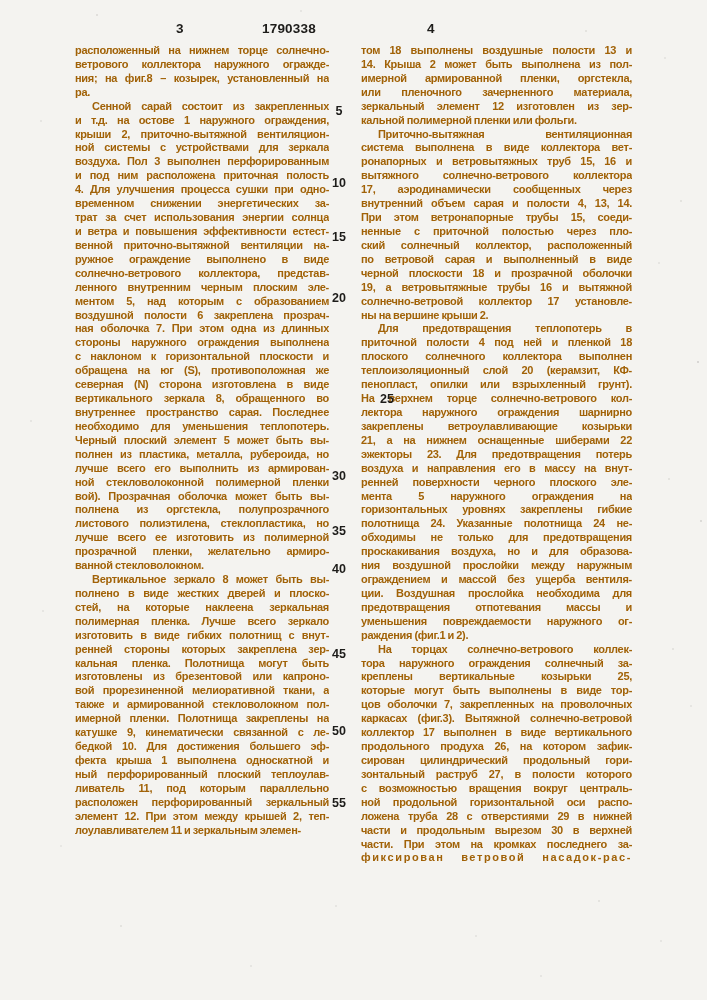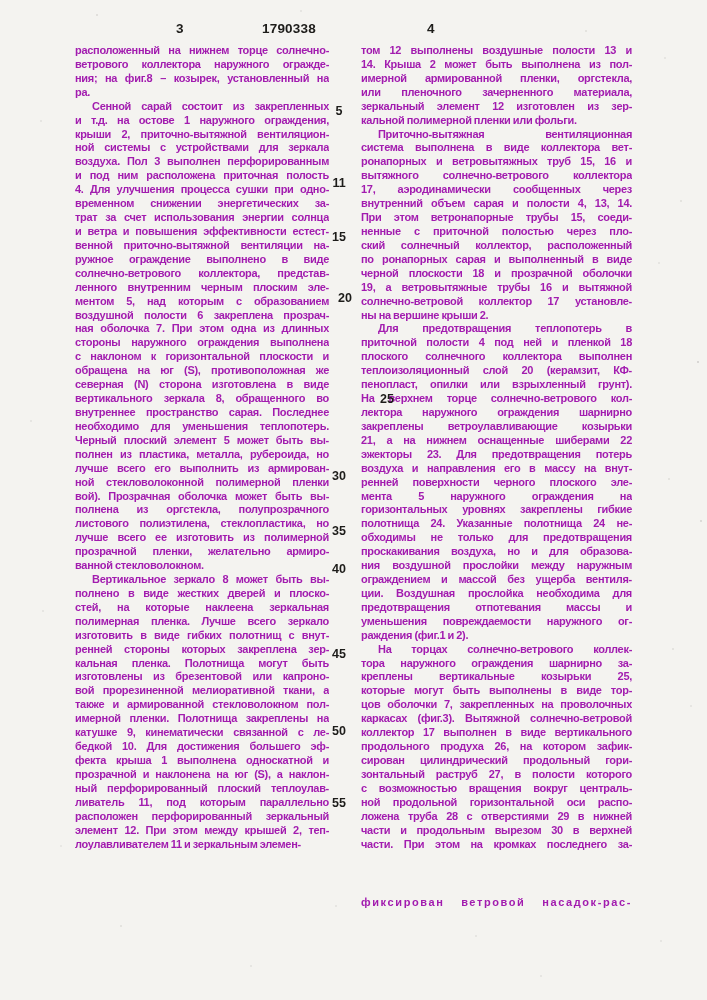--- a/index.html
+++ b/index.html
@@ -20,34 +20,34 @@
     position: absolute; top: 21px;
     font-size: 13.5px; font-weight: 700; color: #1d1c1a;
     letter-spacing: 0.2px;
   }
   .hn-left   { left: 176px; }
   .hn-center { left: 262px; width: 90px; text-align: left; }
   .hn-right  { left: 427px; }
   
   .column {
     position: absolute; top: 44px;
-    color: #a21caf;
+    color: #a16207;
   }
   .col-left  { left: 75px;  width: 254px; }
   .col-right { left: 361px; width: 271px; }
   .line {
     height: 13.93px; line-height: 13.93px;
     font-size: 11px; font-weight: 700;
     letter-spacing: -0.3px; word-spacing: -0.5px;
     text-align: justify; text-align-last: justify;
     overflow: hidden; white-space: nowrap-off;
   }
   .line.indent   { text-indent: 17px; }
   .line.para-end { text-align: center; text-align-last: left; }
-  .line.lspace   { letter-spacing: 1.6px; word-spacing: 0.5px; margin-top: 45px; }
+  .line.lspace   { letter-spacing: 1.6px; word-spacing: 0.5px; }
   
   .gutter-num {
     position: absolute; left: 326px; width: 26px;
     text-align: center;
     font-size: 12.5px; font-weight: 700; color: #1d1c1a;
   }
   
   .noise {
     position: absolute; left: 0; top: 0;
     width: 2px; height: 2px; border-radius: 50%;
@@ -123,45 +123,44 @@
       <div class="line">изготовить в виде гибких полотнищ с внут-</div>
       <div class="line">ренней стороны которых закреплена зер-</div>
       <div class="line">кальная пленка. Полотнища могут быть</div>
       <div class="line">изготовлены из брезентовой или капроно-</div>
       <div class="line">вой прорезиненной мелиоративной ткани, а</div>
       <div class="line">также и армированной стекловолокном пол-</div>
       <div class="line">имерной пленки. Полотнища закреплены на</div>
       <div class="line">катушке 9, кинематически связанной с ле-</div>
       <div class="line">бедкой 10. Для достижения большего эф-</div>
       <div class="line">фекта крыша 1 выполнена односкатной и</div>
-      <div class="line">прозрачной и наклонена на юг (S), а наклон-</div>
       <div class="line">ный перфорированный плоский теплоулав-</div>
       <div class="line">ливатель 11, под которым параллельно</div>
       <div class="line">расположен перфорированный зеркальный</div>
       <div class="line">элемент 12. При этом между крышей 2, теп-</div>
       <div class="line para-end">лоулавливателем 11 и зеркальным элемен-</div>
     </div>
 
   <div class="column col-right">
-      <div class="line">том 12 выполнены воздушные полости 13 и</div>
+      <div class="line">том 18 выполнены воздушные полости 13 и</div>
       <div class="line">14. Крыша 2 может быть выполнена из пол-</div>
       <div class="line">имерной армированной пленки, оргстекла,</div>
       <div class="line">или пленочного зачерненного материала,</div>
       <div class="line">зеркальный элемент 12 изготовлен из зер-</div>
       <div class="line para-end">кальной полимерной пленки или фольги.</div>
       <div class="line indent">Приточно-вытяжная вентиляционная</div>
       <div class="line">система выполнена в виде коллектора вет-</div>
       <div class="line">ронапорных и ветровытяжных труб 15, 16 и</div>
       <div class="line">вытяжного солнечно-ветрового коллектора</div>
       <div class="line">17, аэродинамически сообщенных через</div>
       <div class="line">внутренний объем сарая и полости 4, 13, 14.</div>
       <div class="line">При этом ветронапорные трубы 15, соеди-</div>
       <div class="line">ненные с приточной полостью через пло-</div>
       <div class="line">ский солнечный коллектор, расположенный</div>
-      <div class="line">по ронапорных сарая и выполненный в виде</div>
+      <div class="line">по ветровой сарая и выполненный в виде</div>
       <div class="line">черной плоскости 18 и прозрачной оболочки</div>
       <div class="line">19, а ветровытяжные трубы 16 и вытяжной</div>
       <div class="line">солнечно-ветровой коллектор 17 установле-</div>
       <div class="line para-end">ны на вершине крыши 2.</div>
       <div class="line indent">Для предотвращения теплопотерь в</div>
       <div class="line">приточной полости 4 под ней и пленкой 18</div>
       <div class="line">плоского солнечного коллектора выполнен</div>
       <div class="line">теплоизоляционный слой 20 (керамзит, КФ-</div>
       <div class="line">пенопласт, опилки или взрыхленный грунт).</div>
       <div class="line">На верхнем торце солнечно-ветрового кол-</div>
@@ -176,42 +175,42 @@
       <div class="line">полотнища 24. Указанные полотнища 24 не-</div>
       <div class="line">обходимы не только для предотвращения</div>
       <div class="line">проскакивания воздуха, но и для образова-</div>
       <div class="line">ния воздушной прослойки между наружным</div>
       <div class="line">ограждением и массой без ущерба вентиля-</div>
       <div class="line">ции. Воздушная прослойка необходима для</div>
       <div class="line">предотвращения отпотевания массы и</div>
       <div class="line">уменьшения повреждаемости наружного ог-</div>
       <div class="line para-end">раждения (фиг.1 и 2).</div>
       <div class="line indent">На торцах солнечно-ветрового коллек-</div>
-      <div class="line">тора наружного ограждения шарнирно за-</div>
+      <div class="line">тора наружного ограждения солнечный за-</div>
       <div class="line">креплены вертикальные козырьки 25,</div>
       <div class="line">которые могут быть выполнены в виде тор-</div>
       <div class="line">цов оболочки 7, закрепленных на проволочных</div>
       <div class="line">каркасах (фиг.3). Вытяжной солнечно-ветровой</div>
       <div class="line">коллектор 17 выполнен в виде вертикального</div>
       <div class="line">продольного продуха 26, на котором зафик-</div>
       <div class="line">сирован цилиндрический продольный гори-</div>
       <div class="line">зонтальный раструб 27, в полости которого</div>
       <div class="line">с возможностью вращения вокруг централь-</div>
       <div class="line">ной продольной горизонтальной оси распо-</div>
       <div class="line">ложена труба 28 с отверстиями 29 в нижней</div>
       <div class="line">части и продольным вырезом 30 в верхней</div>
       <div class="line">части. При этом на кромках последнего за-</div>
       <div class="line lspace">фиксирован ветровой насадок-рас-</div>
     </div>
 
   <div class="noise"></div>
 <span class="gutter-num" style="top: 104px;">5</span>
-    <span class="gutter-num" style="top: 176px;">11</span>
+    <span class="gutter-num" style="top: 176px;">10</span>
     <span class="gutter-num" style="top: 230px;">15</span>
-    <span class="gutter-num" style="top: 291px; text-align: right;">20</span>
+    <span class="gutter-num" style="top: 291px;">20</span>
     <span class="gutter-num" style="top: 392px; margin-left: 48px;">25</span>
     <span class="gutter-num" style="top: 469px;">30</span>
     <span class="gutter-num" style="top: 524px;">35</span>
     <span class="gutter-num" style="top: 562px;">40</span>
     <span class="gutter-num" style="top: 647px;">45</span>
     <span class="gutter-num" style="top: 724px;">50</span>
     <span class="gutter-num" style="top: 796px;">55</span>
   </div>
 
 </body></html>

